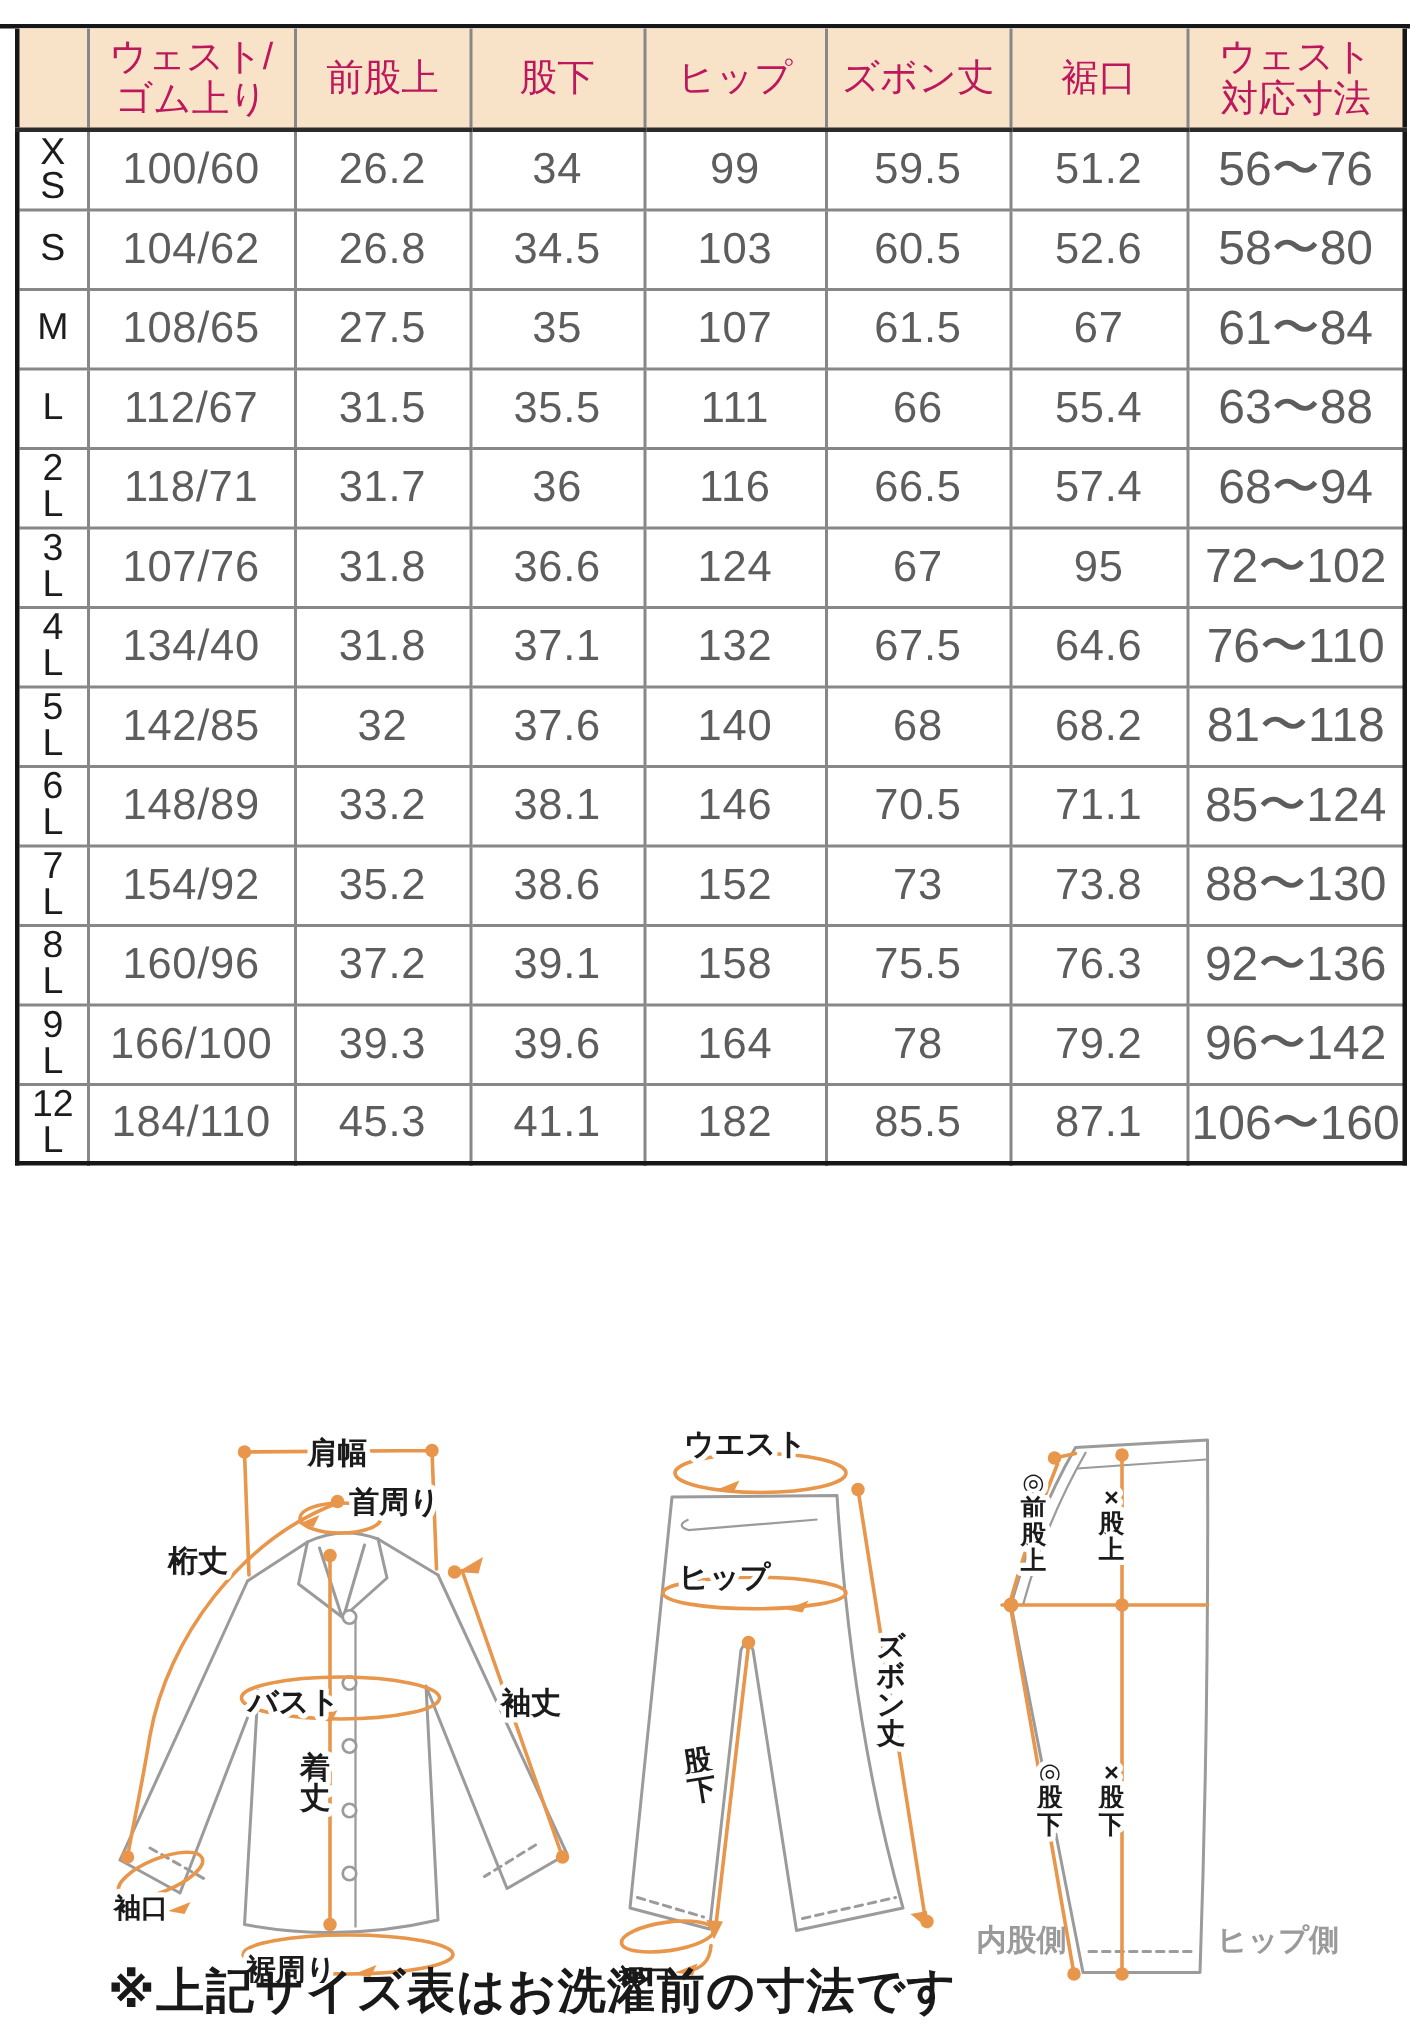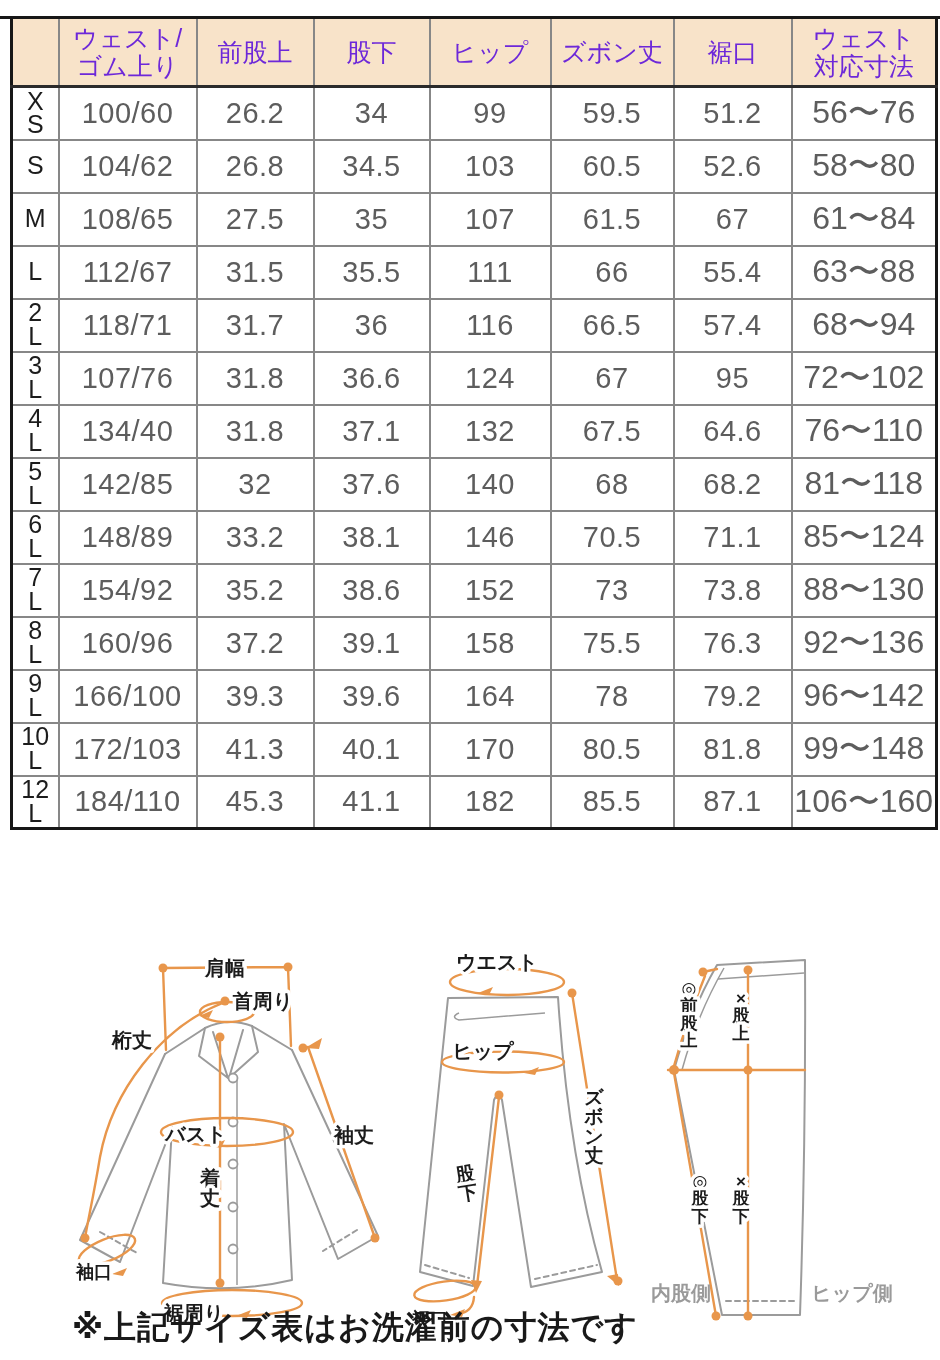--- a/index.html
+++ b/index.html
@@ -10,21 +10,21 @@
   .top-rule{position:absolute;left:0;top:16px;width:940px;height:3px;background:#171717;}
   table.size-table{
     position:absolute;left:10px;top:19px;width:925px;table-layout:fixed;
     border-collapse:collapse;background:#fff;
     border:3px solid #171717;border-top:none;
   }
   table.size-table th,table.size-table td{
     border:2px solid #878787;text-align:center;vertical-align:middle;padding:0;
   }
   table.size-table thead th{
-    height:66px;background:#F8E3C9;color:#6d28d9;font-size:25px;font-weight:500;
+    height:66px;background:#F8E3C9;color:#be185d;font-size:25px;font-weight:500;
     line-height:1.12;border-top:none;border-bottom:3px solid #2b2b2b;
   }
   table.size-table tbody tr{height:53px;}
   table.size-table th.scell{
     background:#fff;color:#1c1c1c;font-size:25px;font-weight:500;line-height:0.95;
   }
   table.size-table td{
     color:#5d5d5d;font-size:29px;letter-spacing:0.5px;font-weight:400;
   }
   table.size-table td.range{font-size:32px;letter-spacing:0;}
@@ -191,30 +191,20 @@
         <th class="scell">9<br>L</th>
         <td>166/100</td>
         <td>39.3</td>
         <td>39.6</td>
         <td>164</td>
         <td>78</td>
         <td>79.2</td>
         <td class="range">96〜142</td>
       </tr>
       <tr>
-        <th class="scell">10<br>L</th>
-        <td>172/103</td>
-        <td>41.3</td>
-        <td>40.1</td>
-        <td>170</td>
-        <td>80.5</td>
-        <td>81.8</td>
-        <td class="range">99〜148</td>
-      </tr>
-      <tr>
         <th class="scell">12<br>L</th>
         <td>184/110</td>
         <td>45.3</td>
         <td>41.1</td>
         <td>182</td>
         <td>85.5</td>
         <td>87.1</td>
         <td class="range">106〜160</td>
       </tr>
     </tbody>

